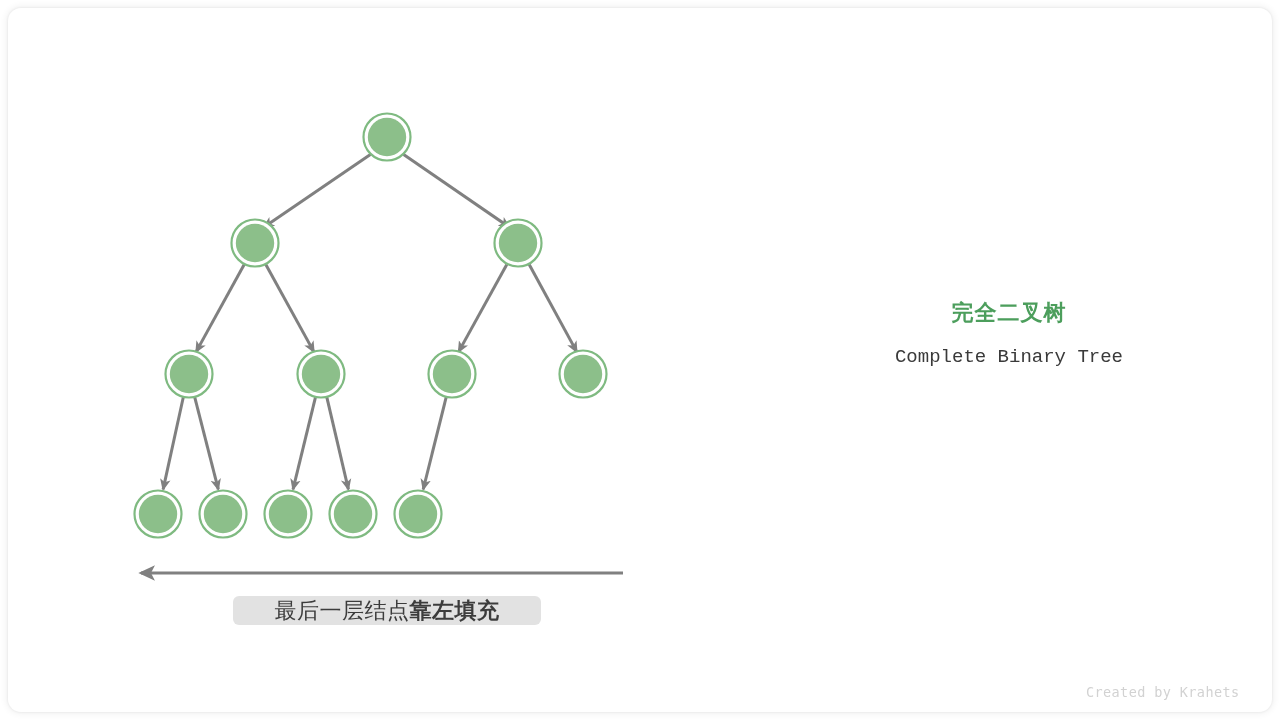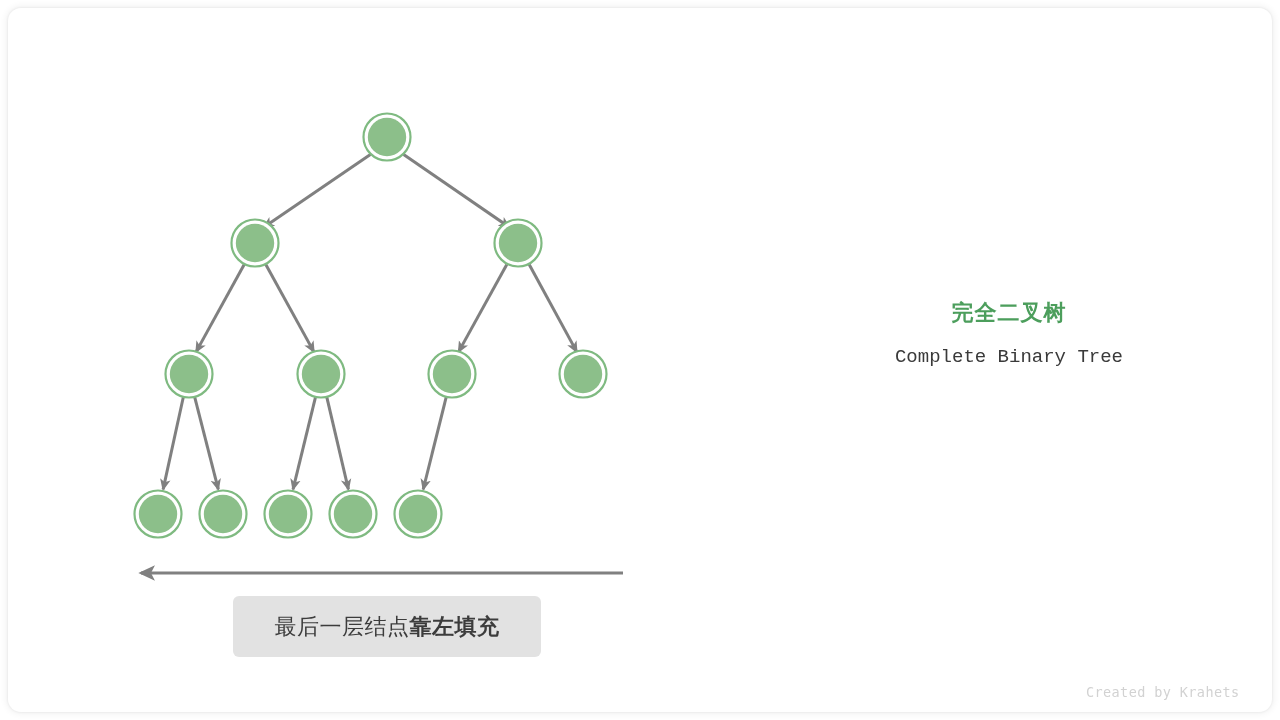--- a/index.html
+++ b/index.html
@@ -58,21 +58,21 @@
     font-size: 19px;
     color: #3a3a3a;
     line-height: 26px;
     white-space: nowrap;
   }
   .tag-box {
     position: absolute;
     left: 225px;
     top: 588px;
     width: 308px;
-    height: 61px;
+    height: 29px;
     background: #e2e2e2;
     border-radius: 6px;
     display: flex;
     align-items: center;
     justify-content: center;
   }
   .tag-text {
     font-family: "Liberation Sans", sans-serif;
     font-size: 22px;
     color: #3c3c3c;

